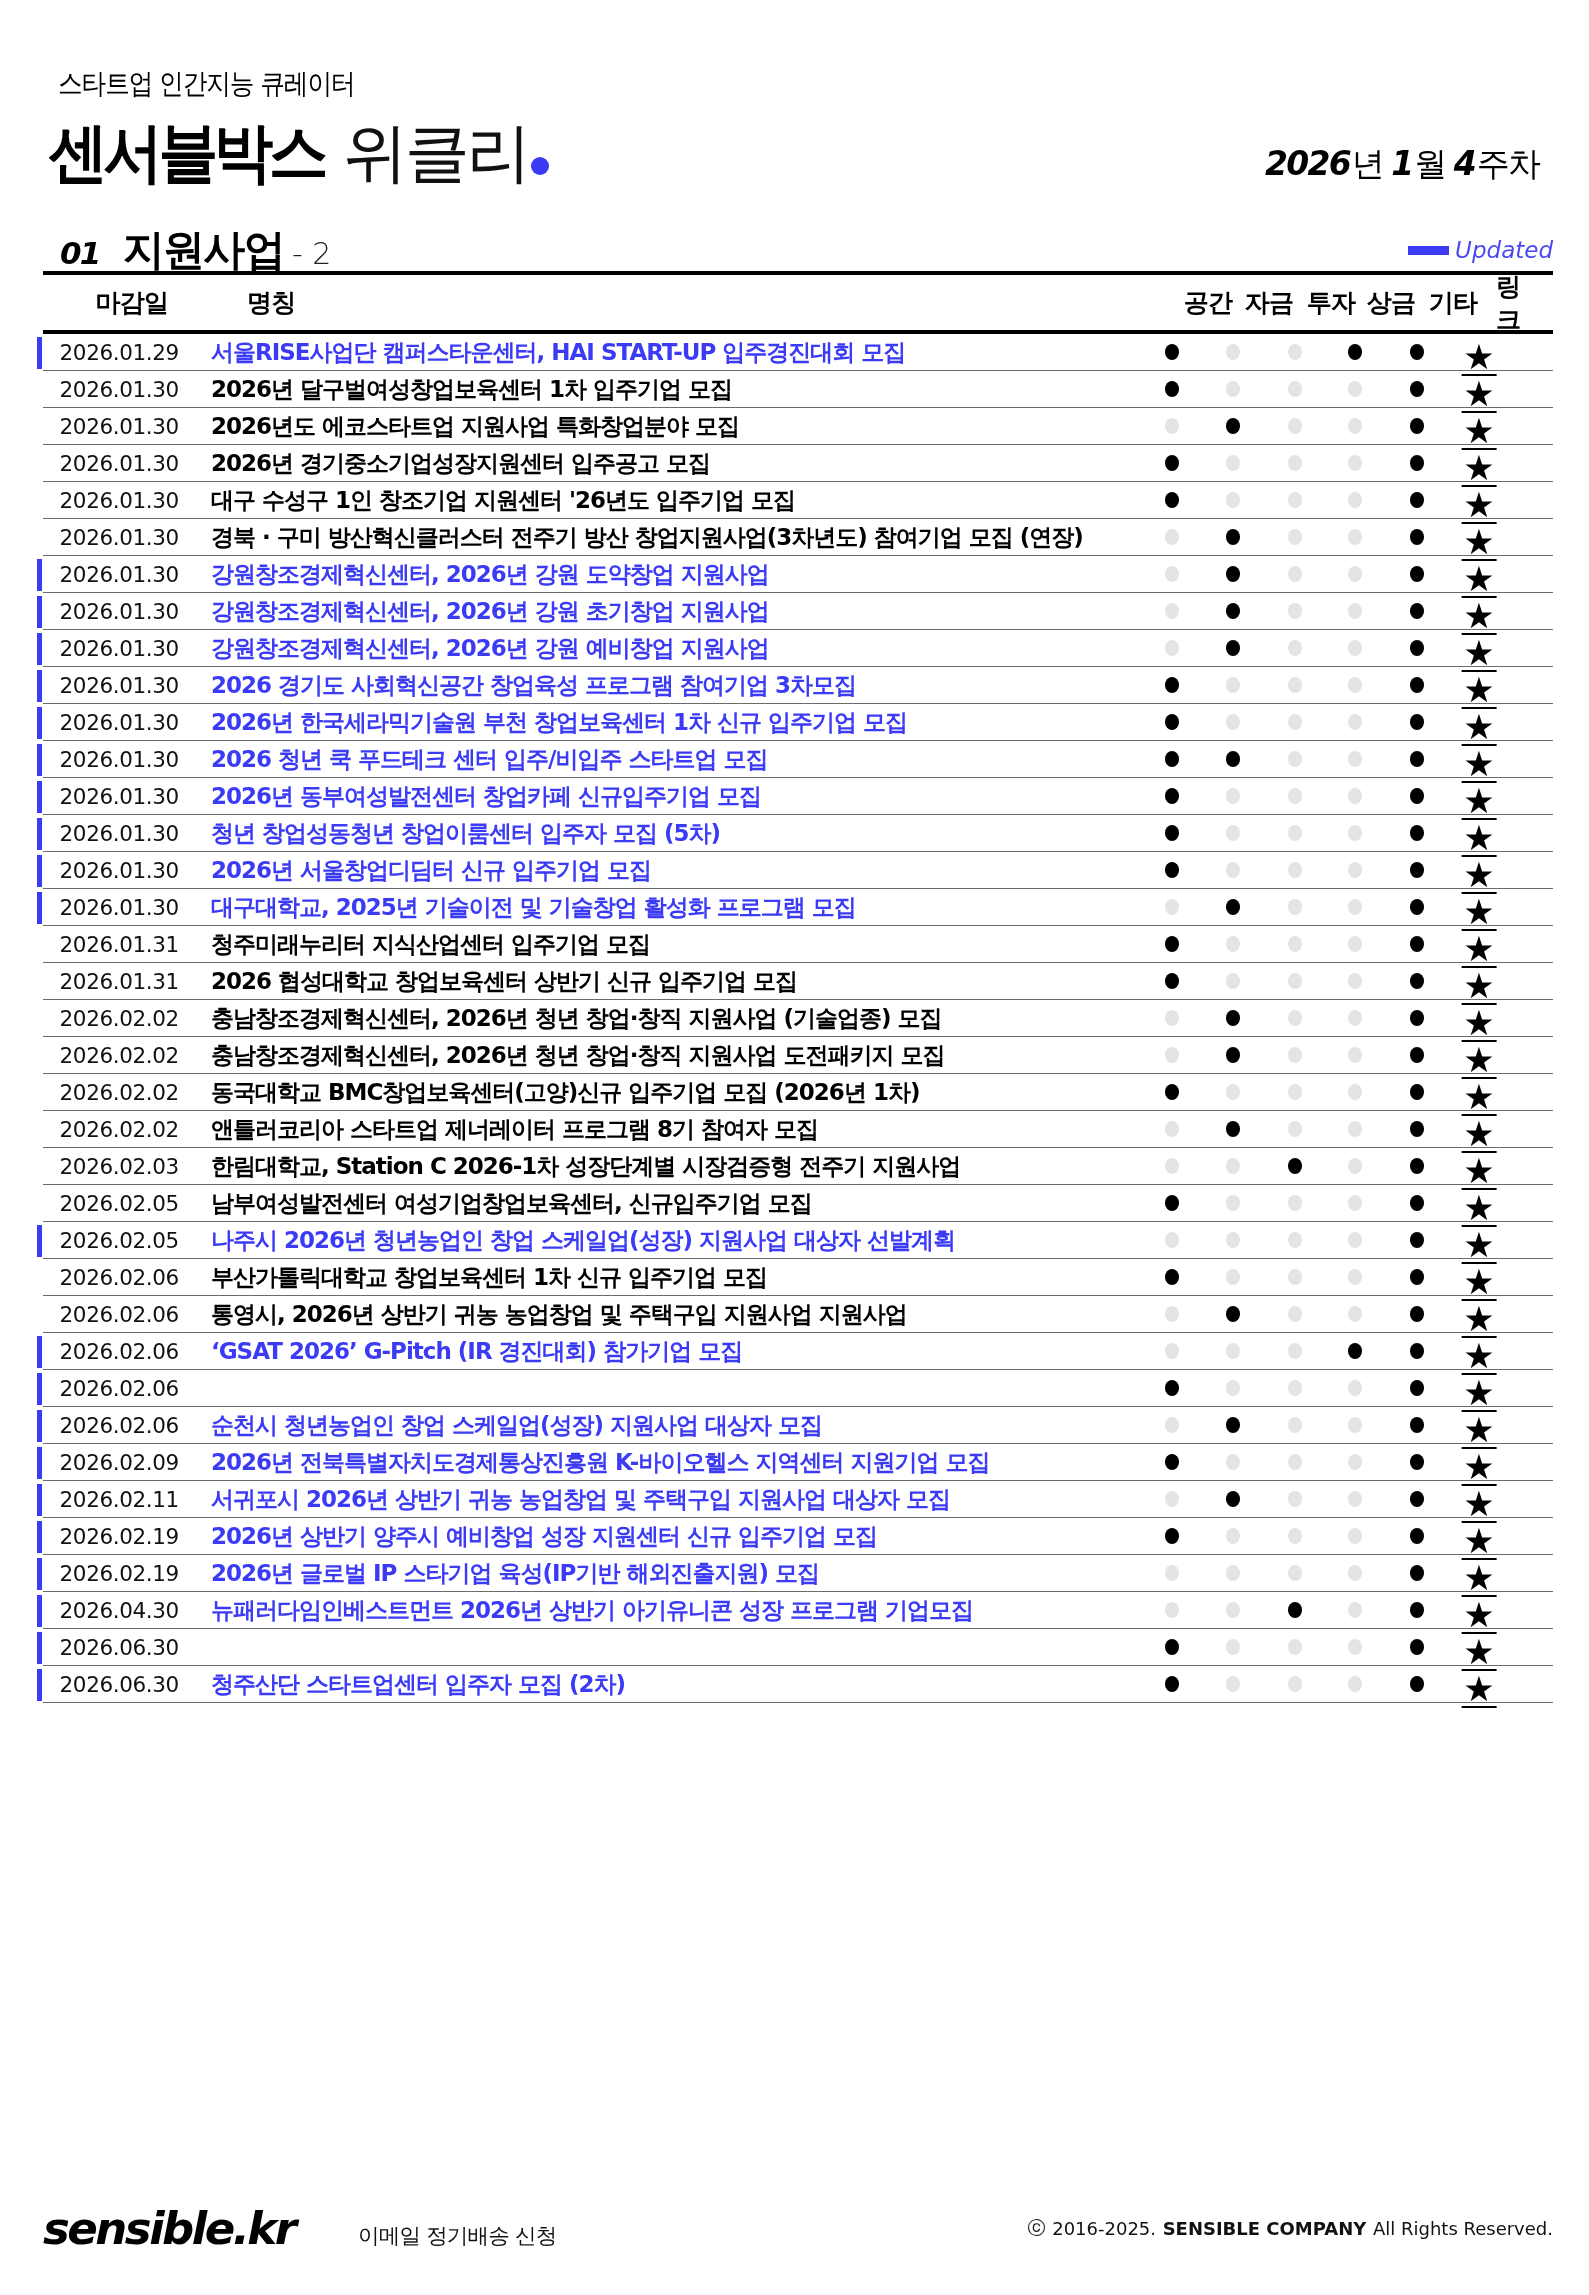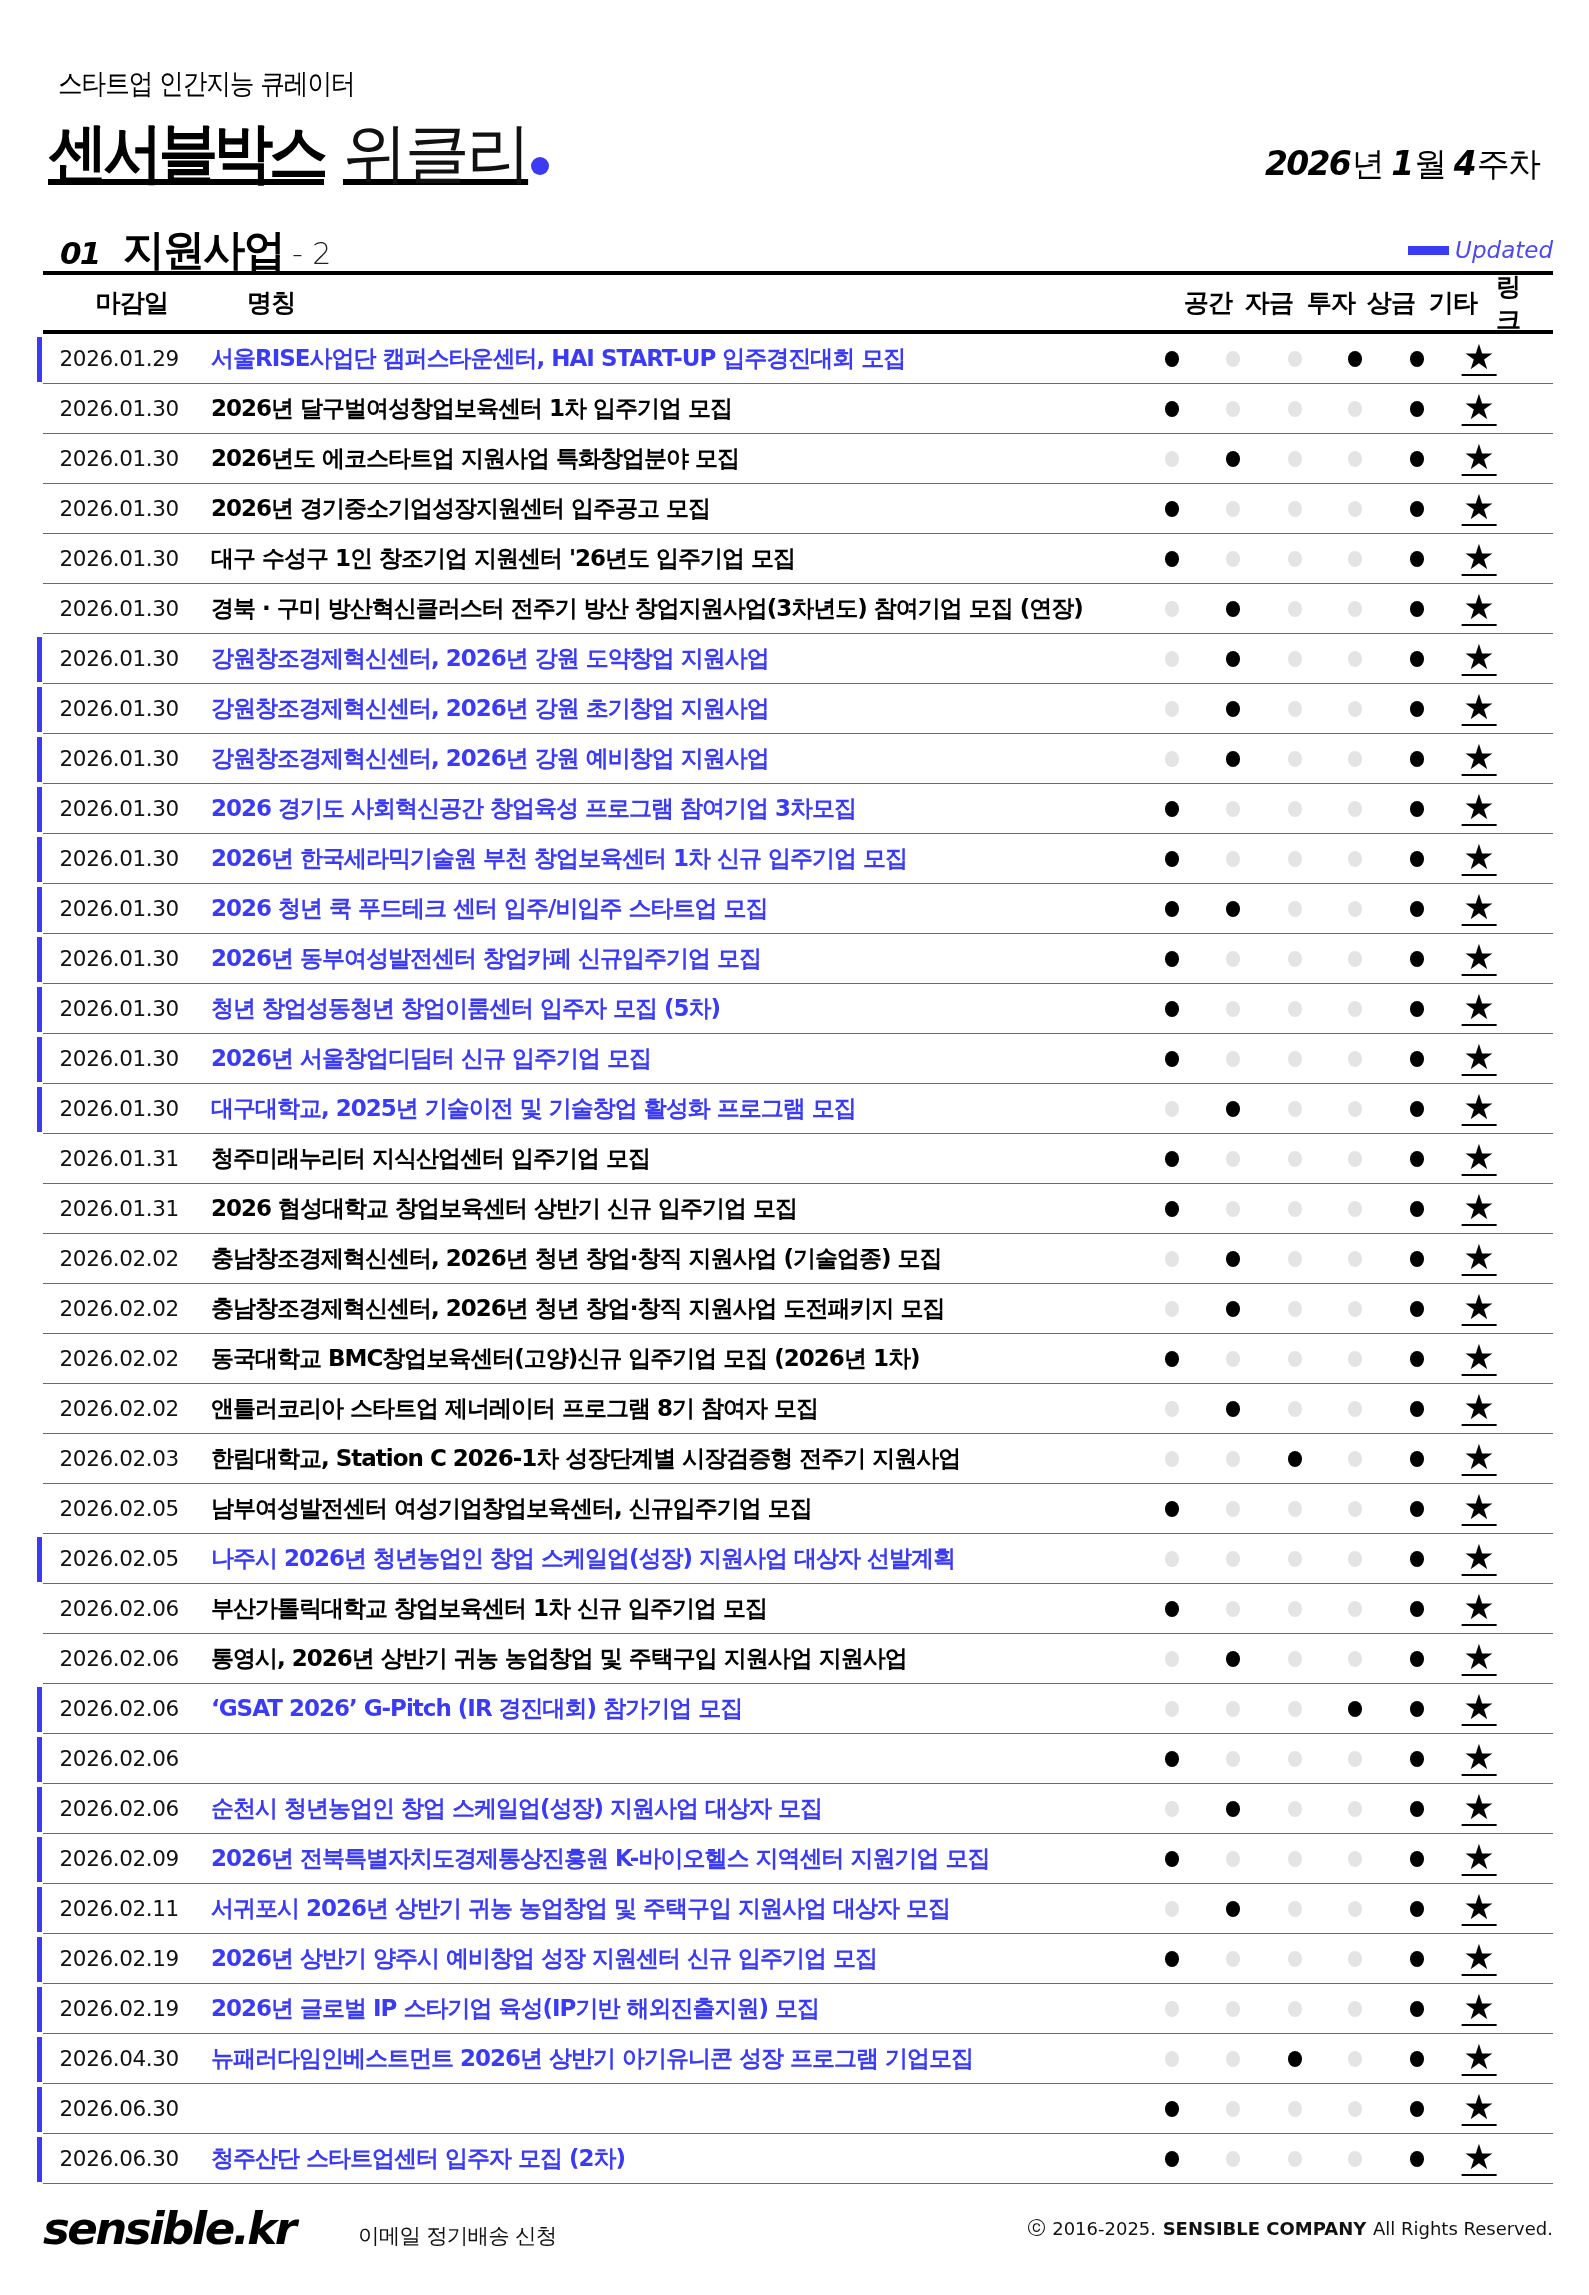--- a/index.html
+++ b/index.html
@@ -14,21 +14,20 @@
   }
   .subtitle {
     position: absolute; left: 58px; top: 65px;
     font-size: 28px; font-weight: 300; letter-spacing: -1.2px;
     transform: scaleX(0.88); transform-origin: left center;
   }
   .brand {
     position: absolute; left: 48px; top: 109px;
     display: flex; align-items: baseline;
     white-space: nowrap;
-    text-decoration: underline;
   }
   .brand-bold {
     font-size: 65px; font-weight: 900; letter-spacing: -5px;
     transform: scaleX(0.92); transform-origin: left center; display: inline-block;
   }
   .brand-light {
     font-size: 65px; font-weight: 200; letter-spacing: -3.3px; margin-left: -5px;
     color: #111;
   }
   .brand-dot {
@@ -56,21 +55,21 @@
   .legend-label { font-size: 23px; font-style: italic; font-weight: 300; color: #4a4af0; }
 
   .table { position: absolute; left: 43px; top: 271px; width: 1510px; }
   .rule-thick { height: 4.1px; background: #000; }
   .thead { height: 55px; display: flex; align-items: center; position: relative; }
   .th { font-size: 25px; font-weight: 700; letter-spacing: -0.8px; position: absolute; margin-left: 36px; }
   .th-date { left: 16.6px; }
   .th-name { left: 168px; }
   .th-col { transform: translateX(-50%); }
   .row {
-    height: 50px; position: relative; border-bottom: 1.7px solid #6b6b6b;
+    height: 37px; position: relative; border-bottom: 1.7px solid #6b6b6b;
     display: flex; align-items: center;
   }
   .row.updated::before {
     content: ""; position: absolute; left: -5.8px; top: 3.3px; bottom: 1.7px; width: 5px;
     background: #3b3bf5;
   }
   .cell-date {
     position: absolute; left: 16.6px;
     font-size: 21.5px; font-weight: 400; color: #111; letter-spacing: -0.4px;
   }

